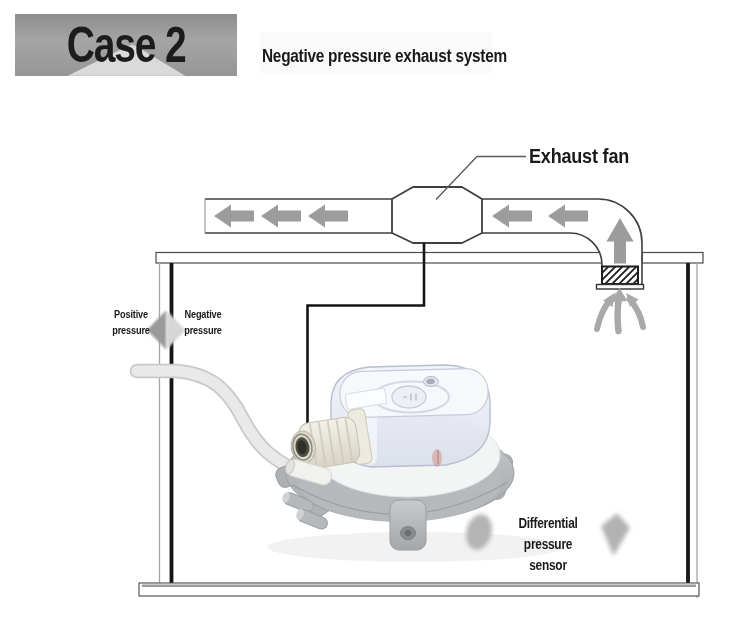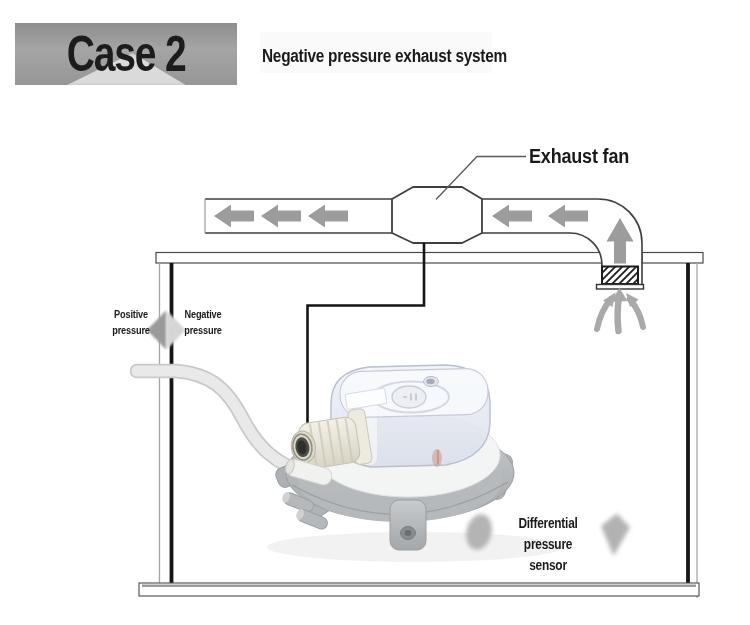--- a/index.html
+++ b/index.html
@@ -3,21 +3,21 @@
 <meta charset="utf-8">
 <style>
   html,body{margin:0;padding:0;background:#ffffff;}
   #stage{
     position:relative;width:750px;height:625px;background:#ffffff;
     font-family:"Liberation Sans",sans-serif;overflow:hidden;
   }
   #diagram-svg{position:absolute;left:0;top:0;}
   .lbl{position:absolute;font-weight:bold;color:#1a1a1a;white-space:nowrap;}
   #title-box{
-    position:absolute;left:15px;top:23px;width:222px;height:62px;
+    position:absolute;left:15px;top:14px;width:222px;height:62px;
     background:linear-gradient(180deg,#8d8d8d 0%,#a5a5a5 42%,#969696 100%);
     display:flex;align-items:center;justify-content:center;overflow:hidden;
   }
   #title-highlight{
     position:absolute;left:48px;bottom:-2px;width:126px;height:34px;
     background:#e6e6e6;clip-path:polygon(55% 0,100% 100%,0 100%);
     filter:blur(2.5px);opacity:.85;
   }
   #case-label{
     position:relative;font-size:50px;font-weight:bold;color:#1c1c1c;

